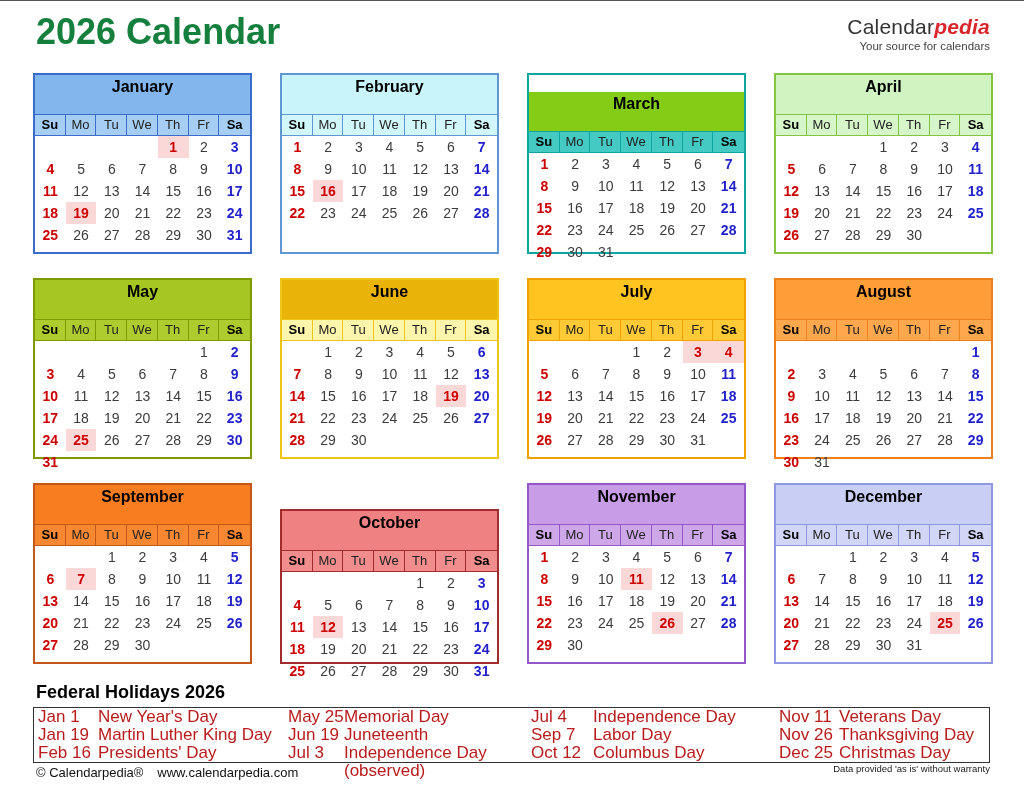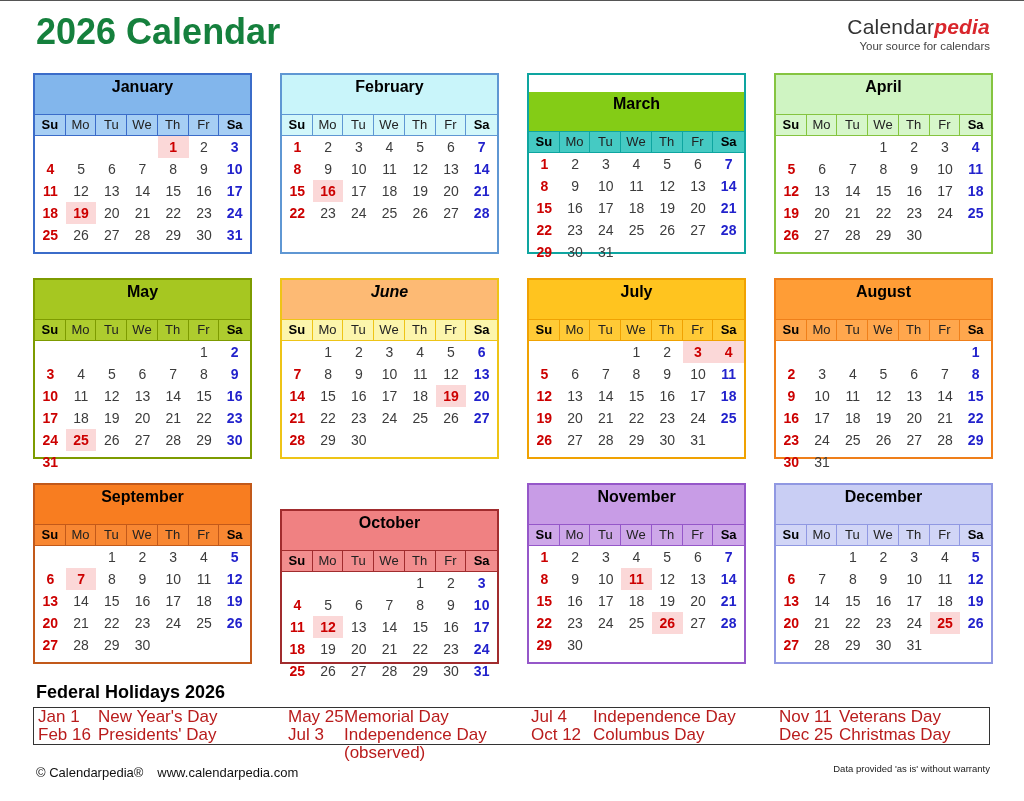--- a/index.html
+++ b/index.html
@@ -327,21 +327,21 @@
         <div class="day-cell sun">31</div>
         <div class="day-cell"></div>
         <div class="day-cell"></div>
         <div class="day-cell"></div>
         <div class="day-cell"></div>
         <div class="day-cell"></div>
         <div class="day-cell"></div>
       </div>
     </div>
     <div class="month" style="border-color: rgb(238, 196, 23);">
-      <div class="month-title" style="background: #fdba74; font-style: italic;">June</div>
+      <div class="month-title" style="background: #eab308;">June</div>
       <div class="dow-row" style="background: rgb(252, 245, 172); border-top-color: rgb(238, 196, 23); border-bottom-color: rgb(238, 196, 23);">
         <div class="dow-cell bold" style="border-right-color: rgb(238, 196, 23);">Su</div>
         <div class="dow-cell" style="border-right-color: rgb(238, 196, 23);">Mo</div>
         <div class="dow-cell" style="border-right-color: rgb(238, 196, 23);">Tu</div>
         <div class="dow-cell" style="border-right-color: rgb(238, 196, 23);">We</div>
         <div class="dow-cell" style="border-right-color: rgb(238, 196, 23);">Th</div>
         <div class="dow-cell" style="border-right-color: rgb(238, 196, 23);">Fr</div>
         <div class="dow-cell bold" style="border-right-color: rgb(238, 196, 23);">Sa</div>
       </div>
       <div class="days-grid">
@@ -734,20 +734,30 @@
       <div class="h-date">Jan 1</div>
       <div class="h-name">New Year's Day</div>
       <div class="h-date">May 25</div>
       <div class="h-name">Memorial Day</div>
       <div class="h-date">Jul 4</div>
       <div class="h-name">Independence Day</div>
       <div class="h-date">Nov 11</div>
       <div class="h-name">Veterans Day</div>
     </div>
     <div class="holiday-row">
+      <div class="h-date">Jan 19</div>
+      <div class="h-name">Martin Luther King Day</div>
+      <div class="h-date">Jun 19</div>
+      <div class="h-name">Juneteenth</div>
+      <div class="h-date">Sep 7</div>
+      <div class="h-name">Labor Day</div>
+      <div class="h-date">Nov 26</div>
+      <div class="h-name">Thanksgiving Day</div>
+    </div>
+    <div class="holiday-row">
       <div class="h-date">Feb 16</div>
       <div class="h-name">Presidents' Day</div>
       <div class="h-date">Jul 3</div>
       <div class="h-name">Independence Day (observed)</div>
       <div class="h-date">Oct 12</div>
       <div class="h-name">Columbus Day</div>
       <div class="h-date">Dec 25</div>
       <div class="h-name">Christmas Day</div>
     </div>
   </div>

